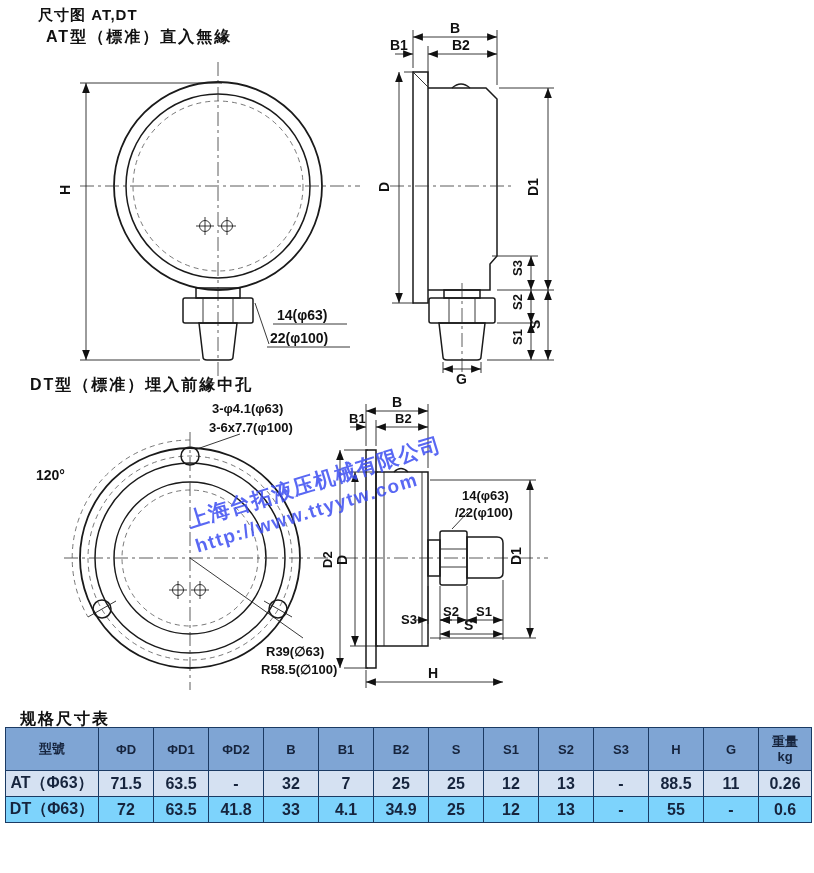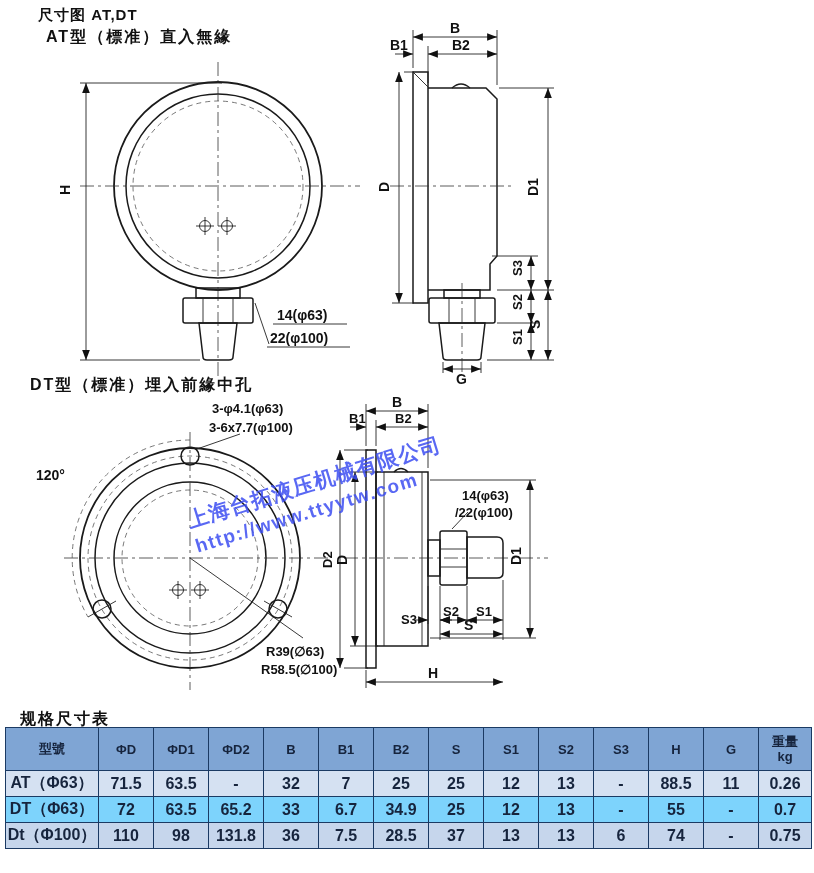--- a/index.html
+++ b/index.html
@@ -273,44 +273,28 @@
         <td>13</td>
         <td>-</td>
         <td>88.5</td>
         <td>11</td>
         <td>0.26</td>
       </tr>
       <tr style="background:#7dd3fc;">
         <td>DT（Φ63）</td>
         <td>72</td>
         <td>63.5</td>
-        <td>65.2</td>
+        <td>41.8</td>
         <td>33</td>
-        <td>6.7</td>
+        <td>4.1</td>
         <td>34.9</td>
         <td>25</td>
         <td>12</td>
         <td>13</td>
         <td>-</td>
         <td>55</td>
         <td>-</td>
-        <td>0.7</td>
-      </tr>
-      <tr style="background:#c6d6ec;">
-        <td>Dt（Φ100）</td>
-        <td>110</td>
-        <td>98</td>
-        <td>131.8</td>
-        <td>36</td>
-        <td>7.5</td>
-        <td>28.5</td>
-        <td>37</td>
-        <td>13</td>
-        <td>13</td>
-        <td>6</td>
-        <td>74</td>
-        <td>-</td>
-        <td>0.75</td>
+        <td>0.6</td>
       </tr>
     </tbody>
   </table>
 
 </div>
 
 </body></html>

